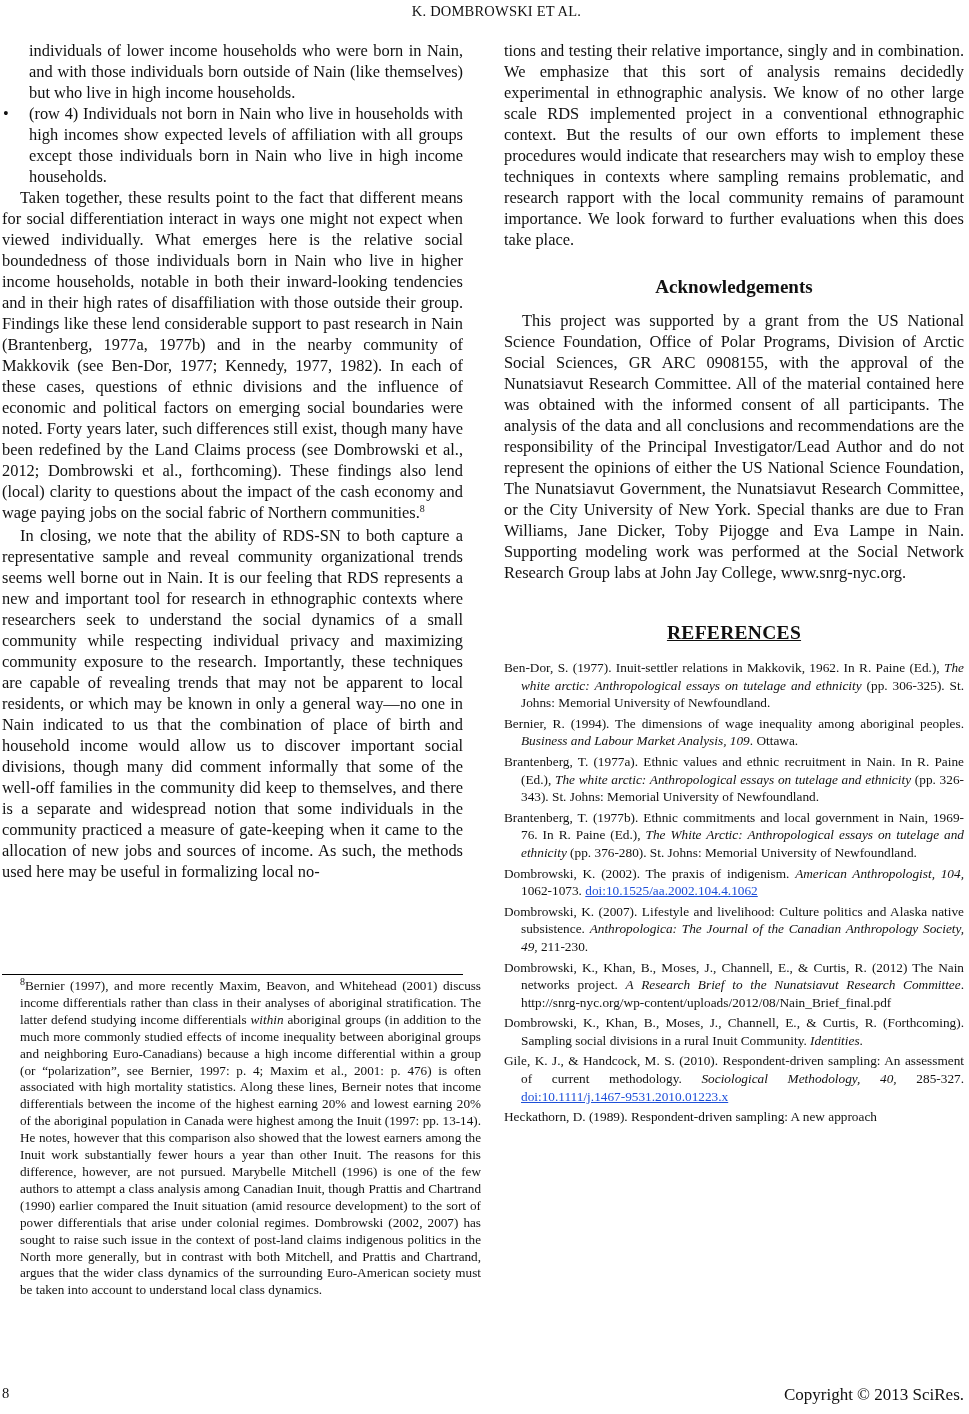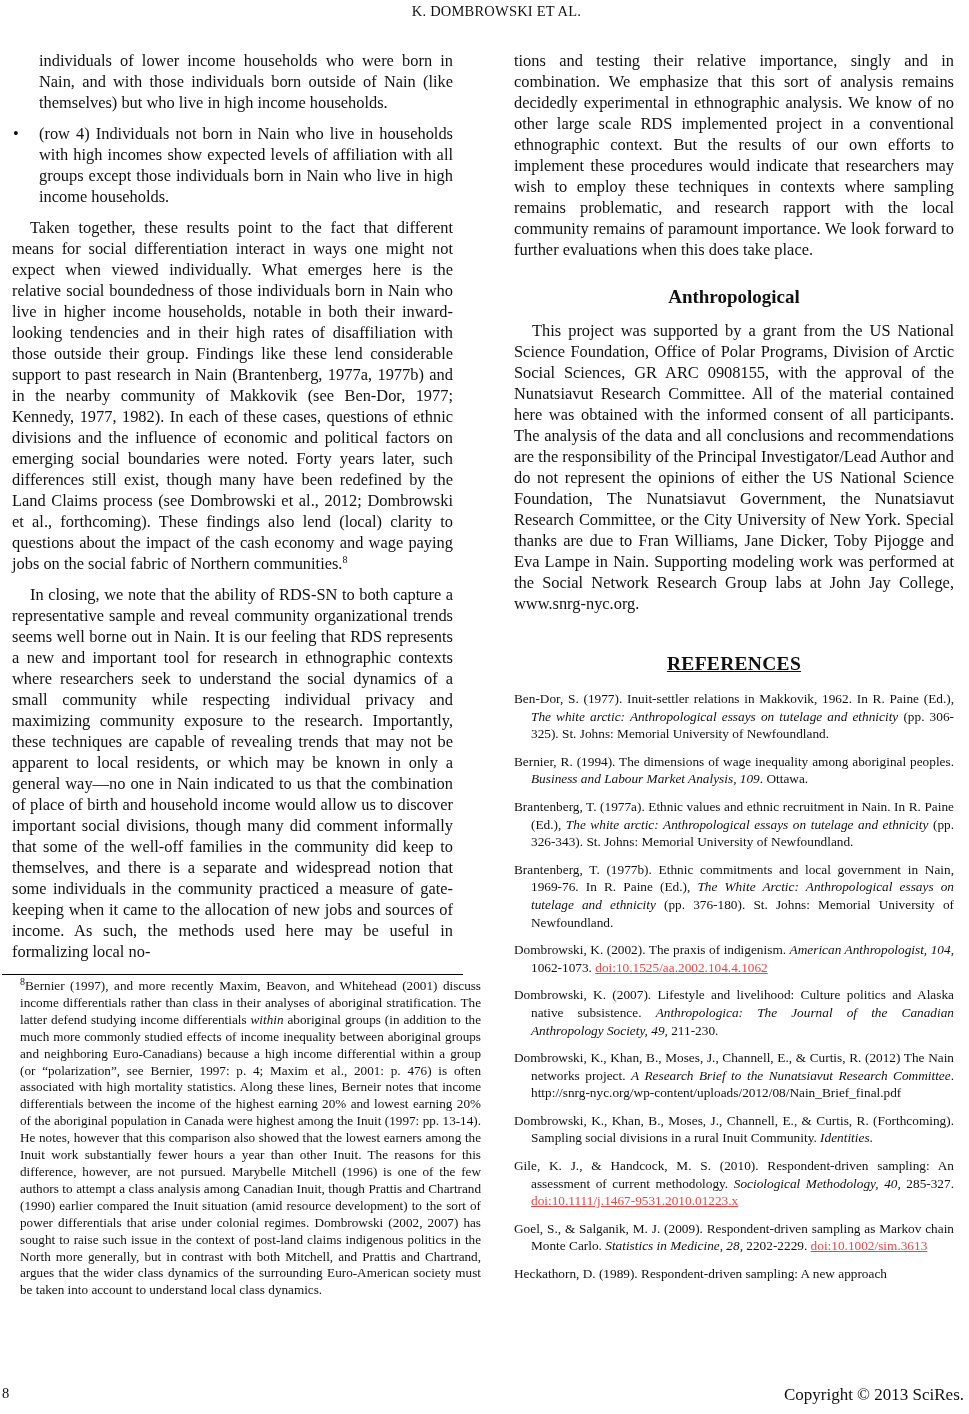--- a/index.html
+++ b/index.html
@@ -3,34 +3,34 @@
 <meta charset="utf-8">
 <style>
   html, body { margin: 0; padding: 0; background: #ffffff; }
   body { width: 969px; height: 1414px; position: relative; overflow: hidden;
          font-family: "Liberation Serif", "DejaVu Serif", serif; color: #111; }
   .running-head { position: absolute; top: 3px; left: 12px; width: 969px; text-align: center;
                   font-size: 14.5px; letter-spacing: 0.2px; }
   .col { position: absolute; top: 40px; font-size: 16.4px; line-height: 21px; text-align: justify; }
   .col.left { left: 2px; width: 461px; }
   .col.right { left: 504px; width: 460px; }
-  p { margin: 10px; }
+  p { margin: 0; }
   .indent { text-indent: 18px; }
   .bullet-list { margin: 0; padding: 0; list-style: none; }
   .bullet-cont { padding-left: 27px; }
   .bullet-item { position: relative; padding-left: 27px; }
   .bullet-dot { position: absolute; left: 1px; top: 0; }
   sup { font-size: 10px; line-height: 0; vertical-align: super; }
   .heading { text-align: center; font-weight: bold; }
   .ack-heading { font-size: 19px; margin: 26px 0 13px 0; }
   .ref-heading { font-size: 19.5px; margin: 39px 0 16px 0; letter-spacing: 0.3px; text-decoration: underline; }
   .refs { font-size: 13.3px; line-height: 17.6px; }
   .ref { padding-left: 17px; text-indent: -17px; margin-bottom: 3px; }
   .ref i { font-style: italic; }
-  a.doi { color: #ef4444; text-decoration: underline; }
+  a.doi { color: #1d4ed8; text-decoration: underline; }
   .footnote-rule { position: absolute; left: 2px; top: 974px; width: 461px; height: 0; border-top: 1.3px solid #000; }
   .footnote { position: absolute; left: 20px; top: 978px; width: 461px; font-size: 13.2px; line-height: 16.9px; text-align: justify; }
   .page-number { position: absolute; left: 2px; top: 1385px; font-size: 14.5px; }
   .copyright { position: absolute; right: 5px; top: 1385px; font-size: 17px; }
 </style>
 </head>
 <body>
 
 <div class="running-head">K. DOMBROWSKI    ET    AL.</div>
 
@@ -44,32 +44,31 @@
   </div>
   <p class="indent"><span>Taken together, these results point to the fact that different means for social differentiation interact in ways one might not expect when viewed individually. What emerges here is the relative social boundedness of those individuals born in Nain who live in higher income households, notable in both their inward-looking tendencies and in their high rates of disaffiliation with those outside their group. Findings like these lend considerable support to past research in Nain (Brantenberg, 1977a, 1977b) and in the nearby community of Makkovik (see Ben-Dor, 1977; Kennedy, 1977, 1982). In each of these cases, questions of ethnic divisions and the influence of economic and political factors on emerging social boundaries were noted. Forty years later, such differences still exist, though many have been redefined by the Land Claims process (see Dombrowski et al., 2012; Dombrowski et al., forthcoming). These findings also lend (local) clarity to questions about the impact of the cash economy and wage paying jobs on the social fabric of Northern communities.</span><sup>8</sup></p>
   <p class="indent" style="margin-top:2px">In closing, we note that the ability of RDS-SN to both capture a representative sample and reveal community organizational trends seems well borne out in Nain. It is our feeling that RDS represents a new and important tool for research in ethnographic contexts where researchers seek to understand the social dynamics of a small community while respecting individual privacy and maximizing community exposure to the research. Importantly, these techniques are capable of revealing trends that may not be apparent to local residents, or which may be known in only a general way—no one in Nain indicated to us that the combination of place of birth and household income would allow us to discover important social divisions, though many did comment informally that some of the well-off families in the community did keep to themselves, and there is a separate and widespread notion that some individuals in the community practiced a measure of gate-keeping when it came to the allocation of new jobs and sources of income. As such, the methods used here may be useful in formalizing local no-</p>
 </div>
 
 <div class="footnote-rule"></div>
 <div class="footnote"><sup>8</sup><span>Bernier (1997), and more recently Maxim, Beavon, and Whitehead (2001) discuss income differentials rather than class in their analyses of aboriginal stratification. The latter defend studying income differentials </span><i>within</i><span> aboriginal groups (in addition to the much more commonly studied effects of income inequality between aboriginal groups and neighboring Euro-Canadians) because a high income differential within a group (or “polarization”, see Bernier, 1997: p. 4; Maxim et al., 2001: p. 476) is often associated with high mortality statistics. Along these lines, Berneir notes that income differentials between the income of the highest earning 20% and lowest earning 20% of the aboriginal population in Canada were highest among the Inuit (1997: pp. 13-14). He notes, however that this comparison also showed that the lowest earners among the Inuit work substantially fewer hours a year than other Inuit. The reasons for this difference, however, are not pursued. Marybelle Mitchell (1996) is one of the few authors to attempt a class analysis among Canadian Inuit, though Prattis and Chartrand (1990) earlier compared the Inuit situation (amid resource development) to the sort of power differentials that arise under colonial regimes. Dombrowski (2002, 2007) has sought to raise such issue in the context of post-land claims indigenous politics in the North more generally, but in contrast with both Mitchell, and Prattis and Chartrand, argues that the wider class dynamics of the surrounding Euro-American society must be taken into account to understand local class dynamics.</span></div>
 
 <div class="col right">
   <p>tions and testing their relative importance, singly and in combination. We emphasize that this sort of analysis remains decidedly experimental in ethnographic analysis. We know of no other large scale RDS implemented project in a conventional ethnographic context. But the results of our own efforts to implement these procedures would indicate that researchers may wish to employ these techniques in contexts where sampling remains problematic, and research rapport with the local community remains of paramount importance. We look forward to further evaluations when this does take place.</p>
-  <div class="heading ack-heading">Anthropological</div>
+  <div class="heading ack-heading">Acknowledgements</div>
   <p class="indent">This project was supported by a grant from the US National Science Foundation, Office of Polar Programs, Division of Arctic Social Sciences, GR ARC 0908155, with the approval of the Nunatsiavut Research Committee. All of the material contained here was obtained with the informed consent of all participants. The analysis of the data and all conclusions and recommendations are the responsibility of the Principal Investigator/Lead Author and do not represent the opinions of either the US National Science Foundation, The Nunatsiavut Government, the Nunatsiavut Research Committee, or the City University of New York. Special thanks are due to Fran Williams, Jane Dicker, Toby Pijogge and Eva Lampe in Nain. Supporting modeling work was performed at the Social Network Research Group labs at John Jay College, www.snrg-nyc.org.</p>
   <div class="heading ref-heading">REFERENCES</div>
   <div class="refs" id="refs">
       <p class="ref"><span>Ben-Dor, S. (1977). Inuit-settler relations in Makkovik, 1962. In R. Paine (Ed.), </span><i>The white arctic: Anthropological essays on tutelage and ethnicity</i><span> (pp. 306-325). St. Johns: Memorial University of Newfoundland.</span></p>
       <p class="ref"><span>Bernier, R. (1994). The dimensions of wage inequality among aboriginal peoples. </span><i>Business and Labour Market Analysis, 109</i><span>. Ottawa.</span></p>
       <p class="ref"><span>Brantenberg, T. (1977a). Ethnic values and ethnic recruitment in Nain. In R. Paine (Ed.), </span><i>The white arctic: Anthropological essays on tutelage and ethnicity</i><span> (pp. 326-343). St. Johns: Memorial University of Newfoundland.</span></p>
-      <p class="ref"><span>Brantenberg, T. (1977b). Ethnic commitments and local government in Nain, 1969-76. In R. Paine (Ed.), </span><i>The White Arctic: Anthropological essays on tutelage and ethnicity</i><span> (pp. 376-180). St. Johns: Memorial University of Newfoundland.</span></p>
+      <p class="ref"><span>Brantenberg, T. (1977b). Ethnic commitments and local government in Nain, 1969-76. In R. Paine (Ed.), </span><i>The White Arctic: Anthropological essays on tutelage and ethnicity</i><span> (pp. 376-280). St. Johns: Memorial University of Newfoundland.</span></p>
       <p class="ref"><span>Dombrowski, K. (2002). The praxis of indigenism. </span><i>American Anthropologist, 104,</i><span> 1062-1073. </span><a class="doi">doi:10.1525/aa.2002.104.4.1062</a></p>
       <p class="ref"><span>Dombrowski, K. (2007). Lifestyle and livelihood: Culture politics and Alaska native subsistence. </span><i>Anthropologica: The Journal of the Canadian Anthropology Society, 49,</i><span> 211-230.</span></p>
       <p class="ref"><span>Dombrowski, K., Khan, B., Moses, J., Channell, E., &amp; Curtis, R. (2012) The Nain networks project. </span><i>A Research Brief to the Nunatsiavut Research Committee</i><span>. http://snrg-nyc.org/wp-content/uploads/2012/08/Nain_Brief_final.pdf</span></p>
       <p class="ref"><span>Dombrowski, K., Khan, B., Moses, J., Channell, E., &amp; Curtis, R. (Forthcoming). Sampling social divisions in a rural Inuit Community. </span><i>Identities</i><span>.</span></p>
       <p class="ref"><span>Gile, K. J., &amp; Handcock, M. S. (2010). Respondent-driven sampling: An assessment of current methodology. </span><i>Sociological Methodology, 40,</i><span> 285-327. </span><a class="doi">doi:10.1111/j.1467-9531.2010.01223.x</a></p>
-      <p class="ref"><span>Goel, S., &amp; Salganik, M. J. (2009). Respondent-driven sampling as Markov chain Monte Carlo. </span><i>Statistics in Medicine, 28,</i><span> 2202-2229. </span><a class="doi">doi:10.1002/sim.3613</a></p>
       <p class="ref"><span>Heckathorn, D. (1989). Respondent-driven sampling: A new approach</span></p>
     </div>
 </div>
 
 <div class="page-number">8</div>
 <div class="copyright">Copyright © 2013 SciRes.</div>
 
 </body></html>

